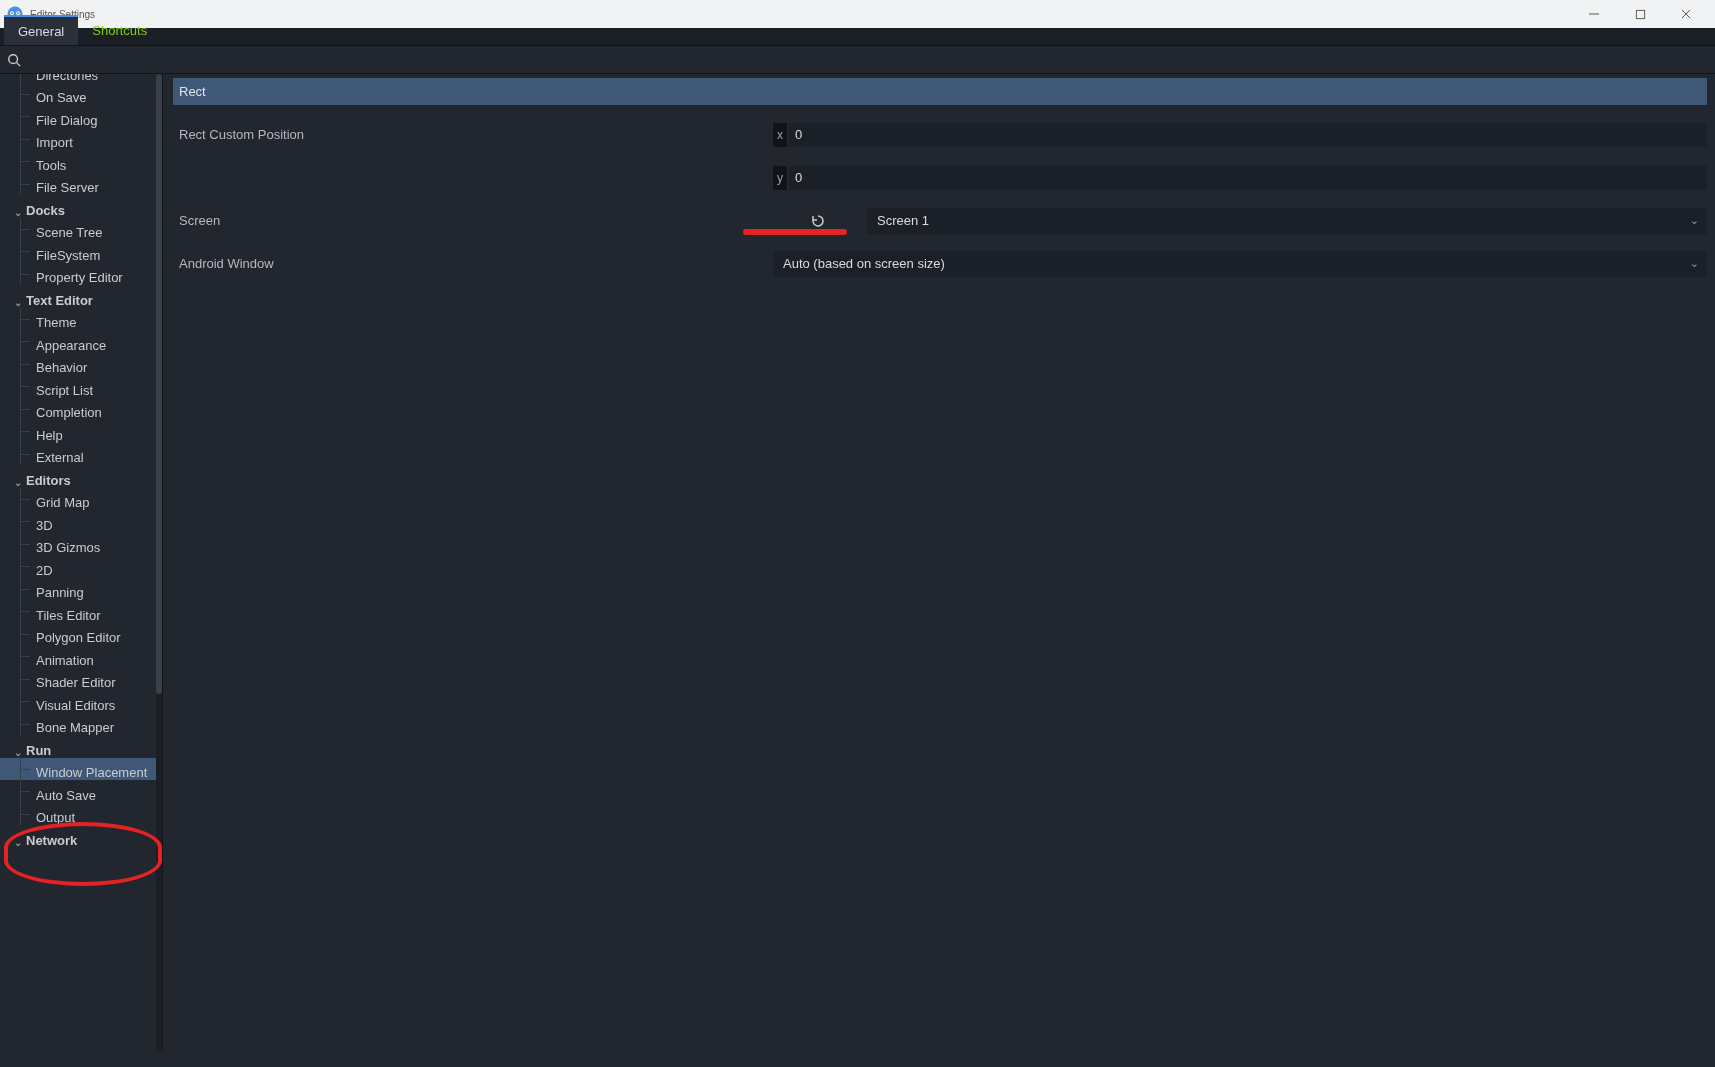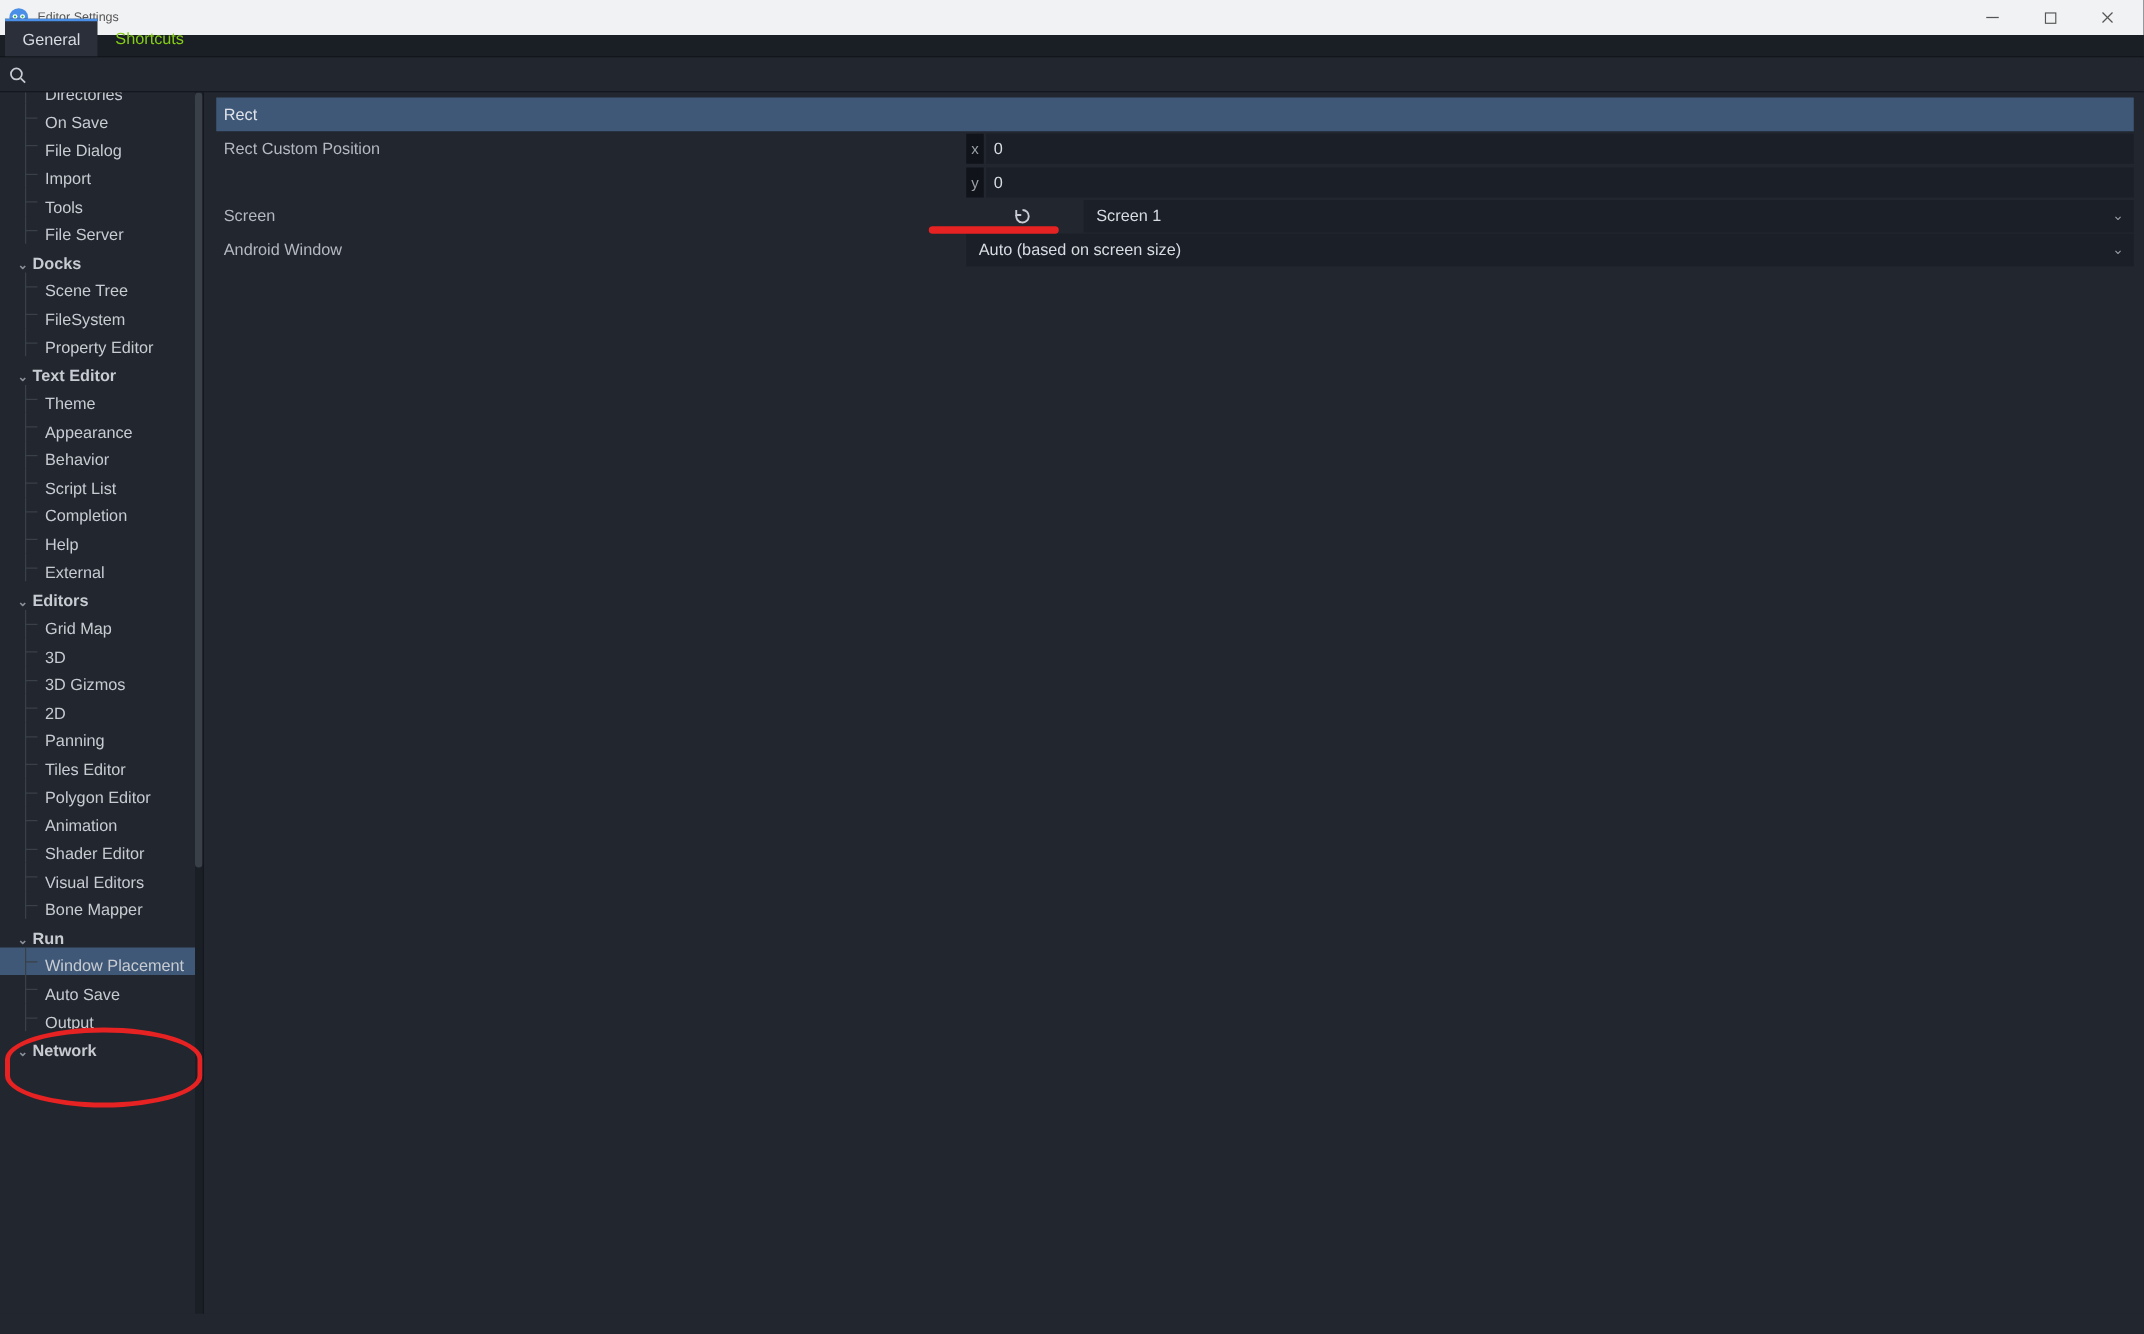--- a/index.html
+++ b/index.html
@@ -29,21 +29,21 @@
   .tree-item.cat .chev { position: absolute; left: 14px; color: #8a9098; font-size: 10px; }
   .tree-item::before { content: ""; position: absolute; left: 20px; top: 0; bottom: 0; border-left: 1px solid #3a4048; }
   .tree-item::after { content: ""; position: absolute; left: 20px; top: 50%; width: 10px; border-top: 1px solid #3a4048; }
   .tree-item.cat::before, .tree-item.cat::after { display: none; }
   .tree-item.selected { background: #3f5877; }
   
   .redcircle { position: absolute; border: 4px solid #e62222; border-radius: 50%/40%; pointer-events: none; z-index: 50; }
   .redline { position: absolute; background: #e62222; height: 6px; border-radius: 3px; pointer-events: none; z-index: 50; }
   
   .content { flex: 1; background: #22262e; padding: 4px 8px 0 10px; overflow: auto; }
-  .prop-row { display: flex; align-items: center; min-height: 27px; margin-bottom: 0px; }
+  .prop-row { display: flex; align-items: center; min-height: 27px; margin-bottom: 16px; }
   .prop-row .label { width: 600px; padding-left: 6px; font-size: 13px; color: #b4b8c0; }
   .prop-row .field { flex: 1; }
   .prop-row.highlight { background: #3f5877; }
   .prop-row.highlight .label { color: #e0e4ea; }
   select.dropdown { width: 100%; height: 24px; background: #1b1f27; color: #d8dce2; border: 1px solid #5aa6ff; font-size: 13px; padding: 0 6px; }
   .dropdown-plain { width: 100%; height: 26px; background: #1b1f27; color: #d8dce2; border: none; display: flex; align-items: center; padding: 0 10px; position: relative; cursor: pointer; }
   .dropdown-plain .chev { position: absolute; right: 8px; font-size: 11px; color: #9aa0a8; }
   .reset-icon { width: 18px; margin-right: 4px; color: #c8ccd2; }
   .vec2-row { display: flex; align-items: center; height: 26px; }
   .vec2-axis { width: 14px; height: 24px; background: #10131a; color: #9aa0a8; font-size: 12px; display: flex; align-items: center; justify-content: center; margin-right: 2px; }

